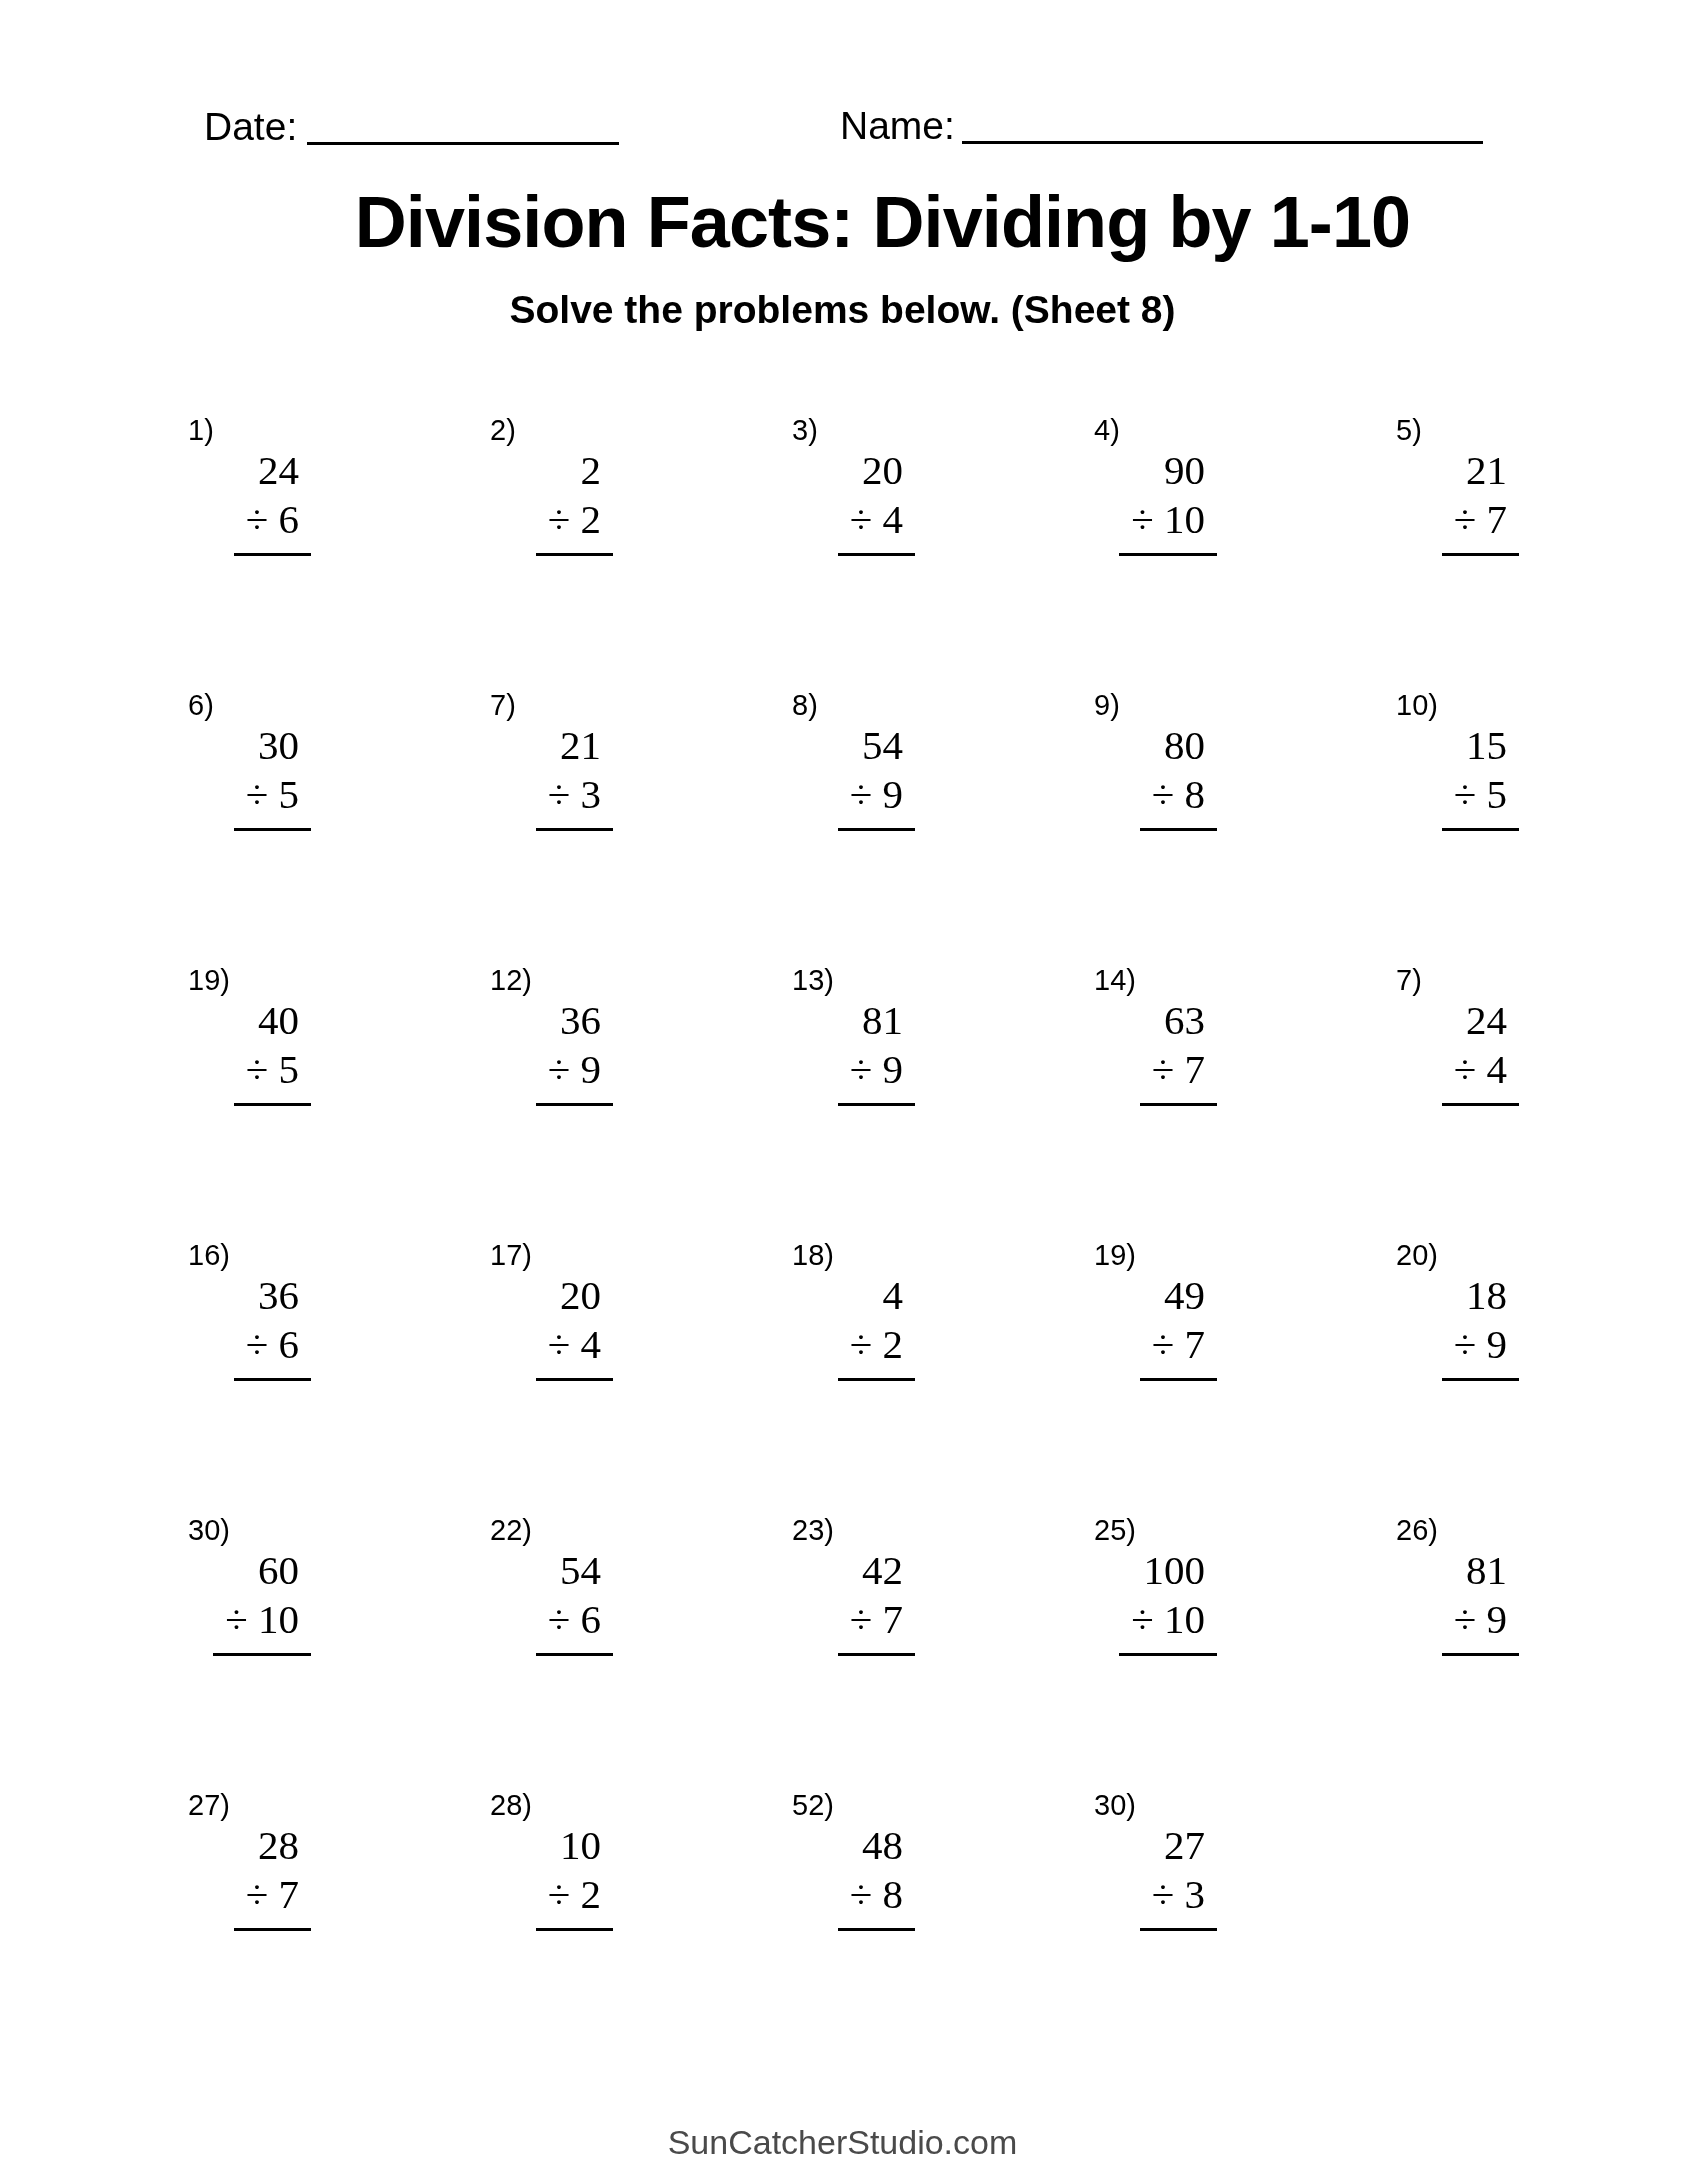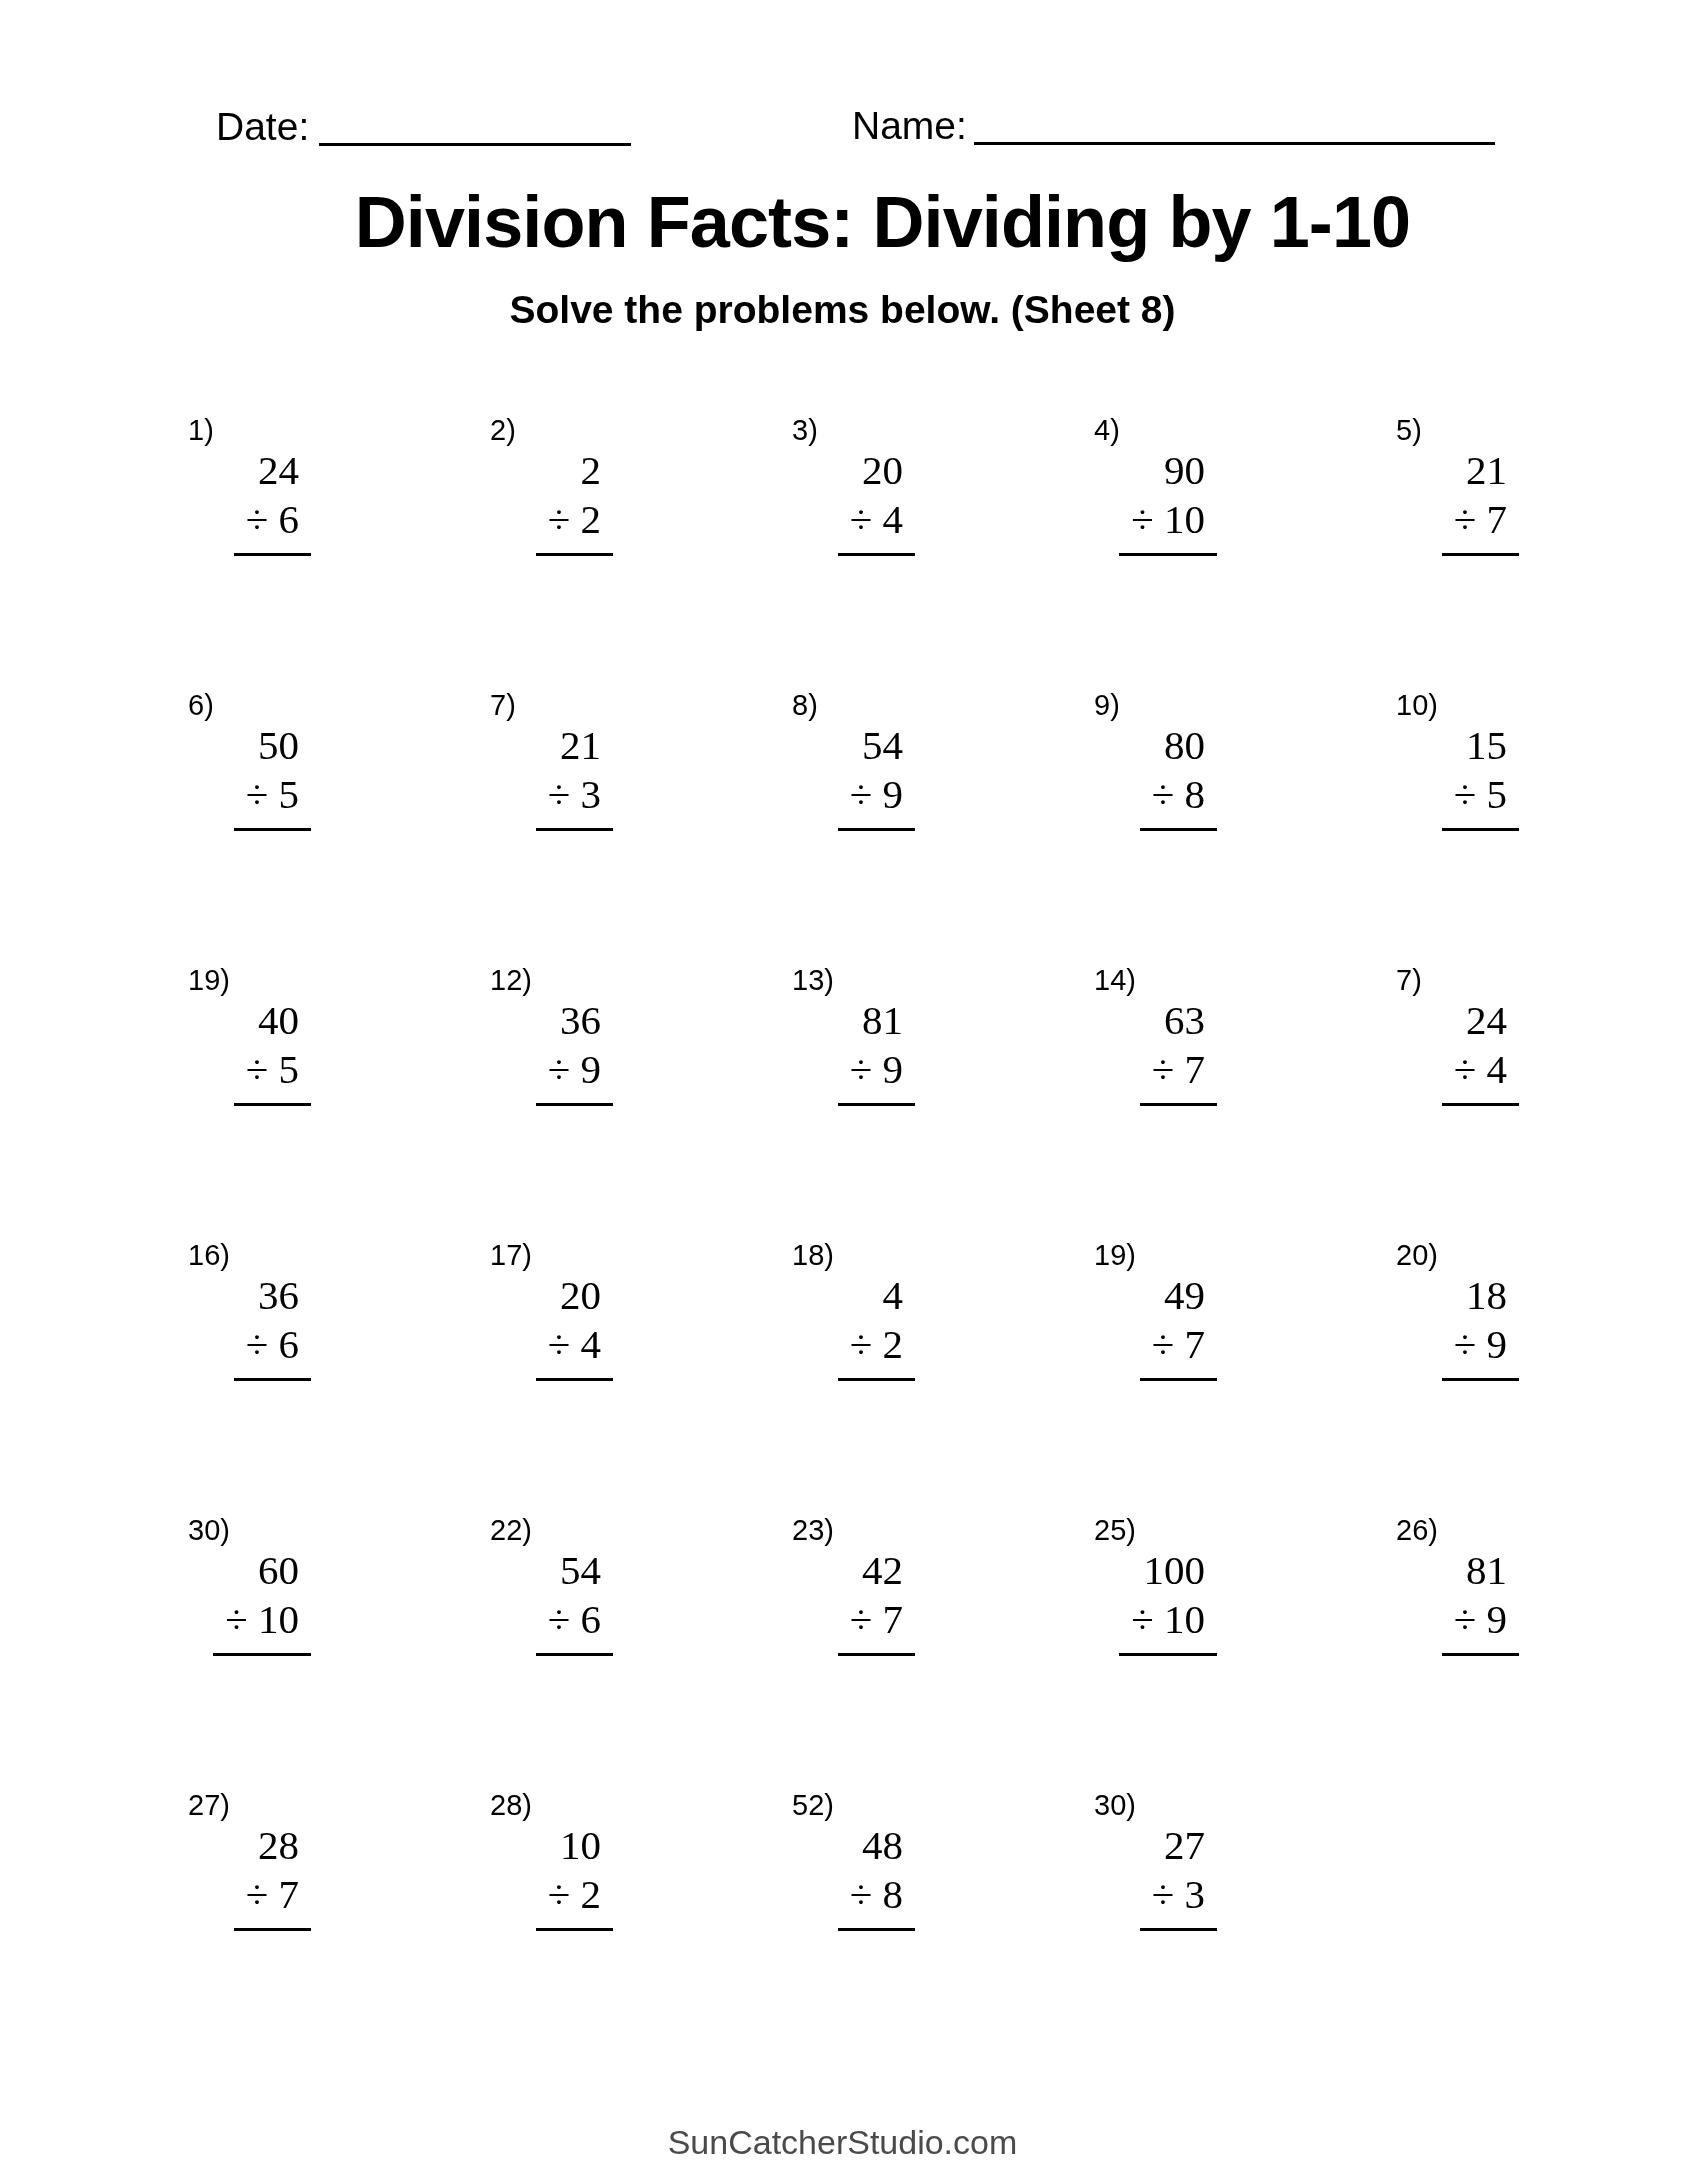--- a/index.html
+++ b/index.html
@@ -13,22 +13,21 @@
     height: 2181px;
     font-family: "Liberation Sans", sans-serif;
     color: #000000;
     overflow: hidden;
   }
 
   
   .field {
     position: absolute;
     display: flex;
-    align-items: flex-end;
-    margin-left: 12px;
+    align-items: center;
   }
   .field-label {
     font-size: 39px;
     line-height: 39px;
   }
   .blank-line {
     border-bottom: 3.4px solid #000;
     height: 34px;
   }
   #date-field { left: 204px; top: 107px; }
@@ -169,21 +168,21 @@
         <div>21</div>
         <div>÷ 7</div>
       </div>
     </div>
   </div>
 
   <div class="cell">
     <div class="pnum">6)</div>
     <div class="pblock">
       <div class="pcontent">
-        <div>50</div>
+        <div>30</div>
         <div>÷ 5</div>
       </div>
     </div>
   </div>
 
   <div class="cell">
     <div class="pnum">7)</div>
     <div class="pblock">
       <div class="pcontent">
         <div>21</div>

